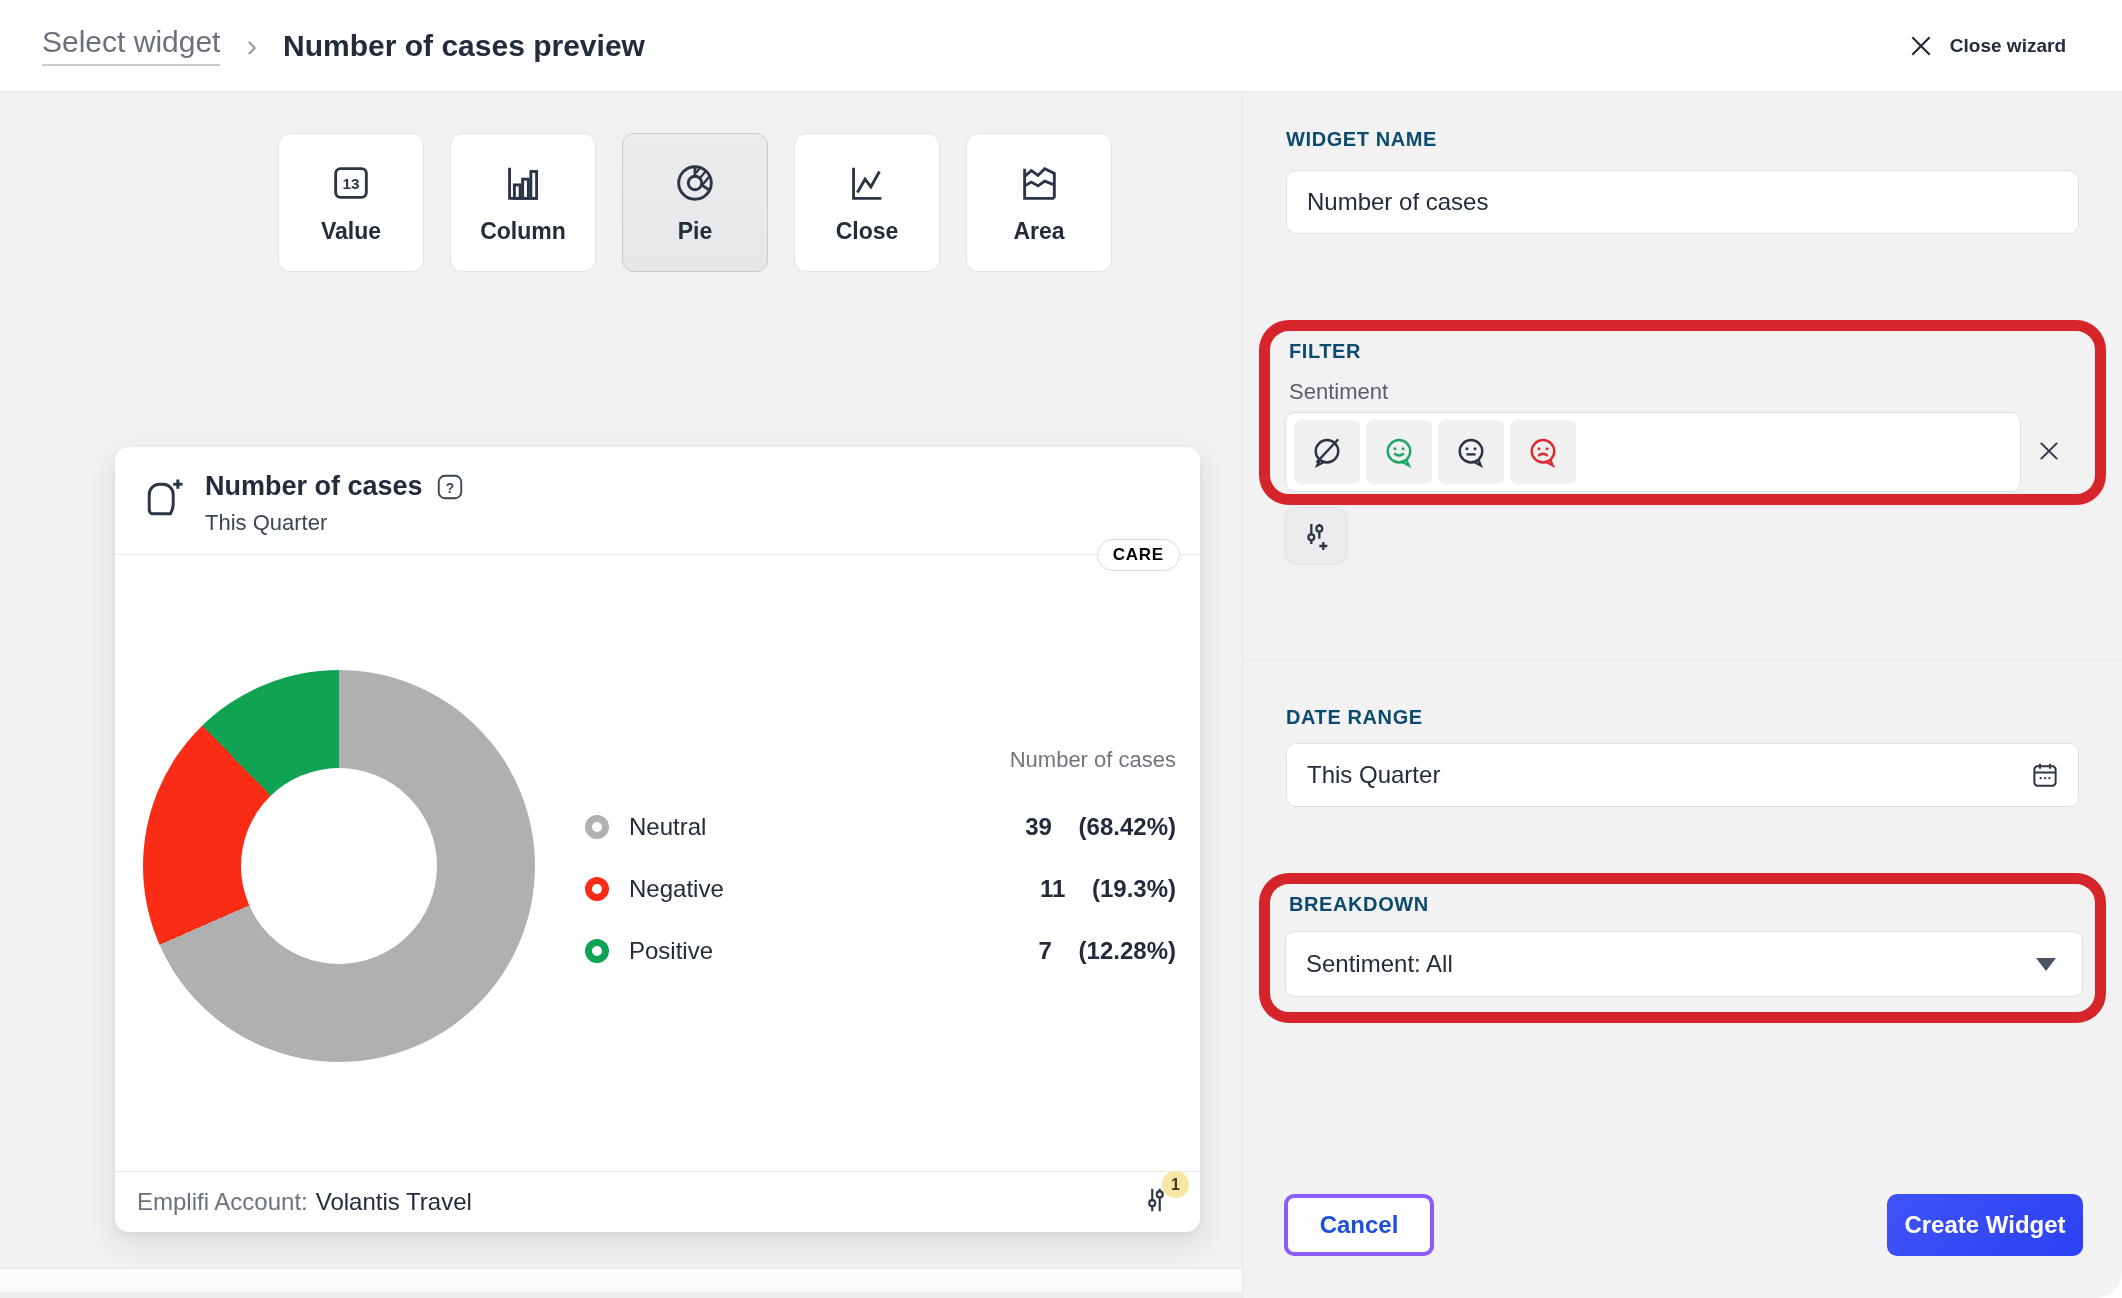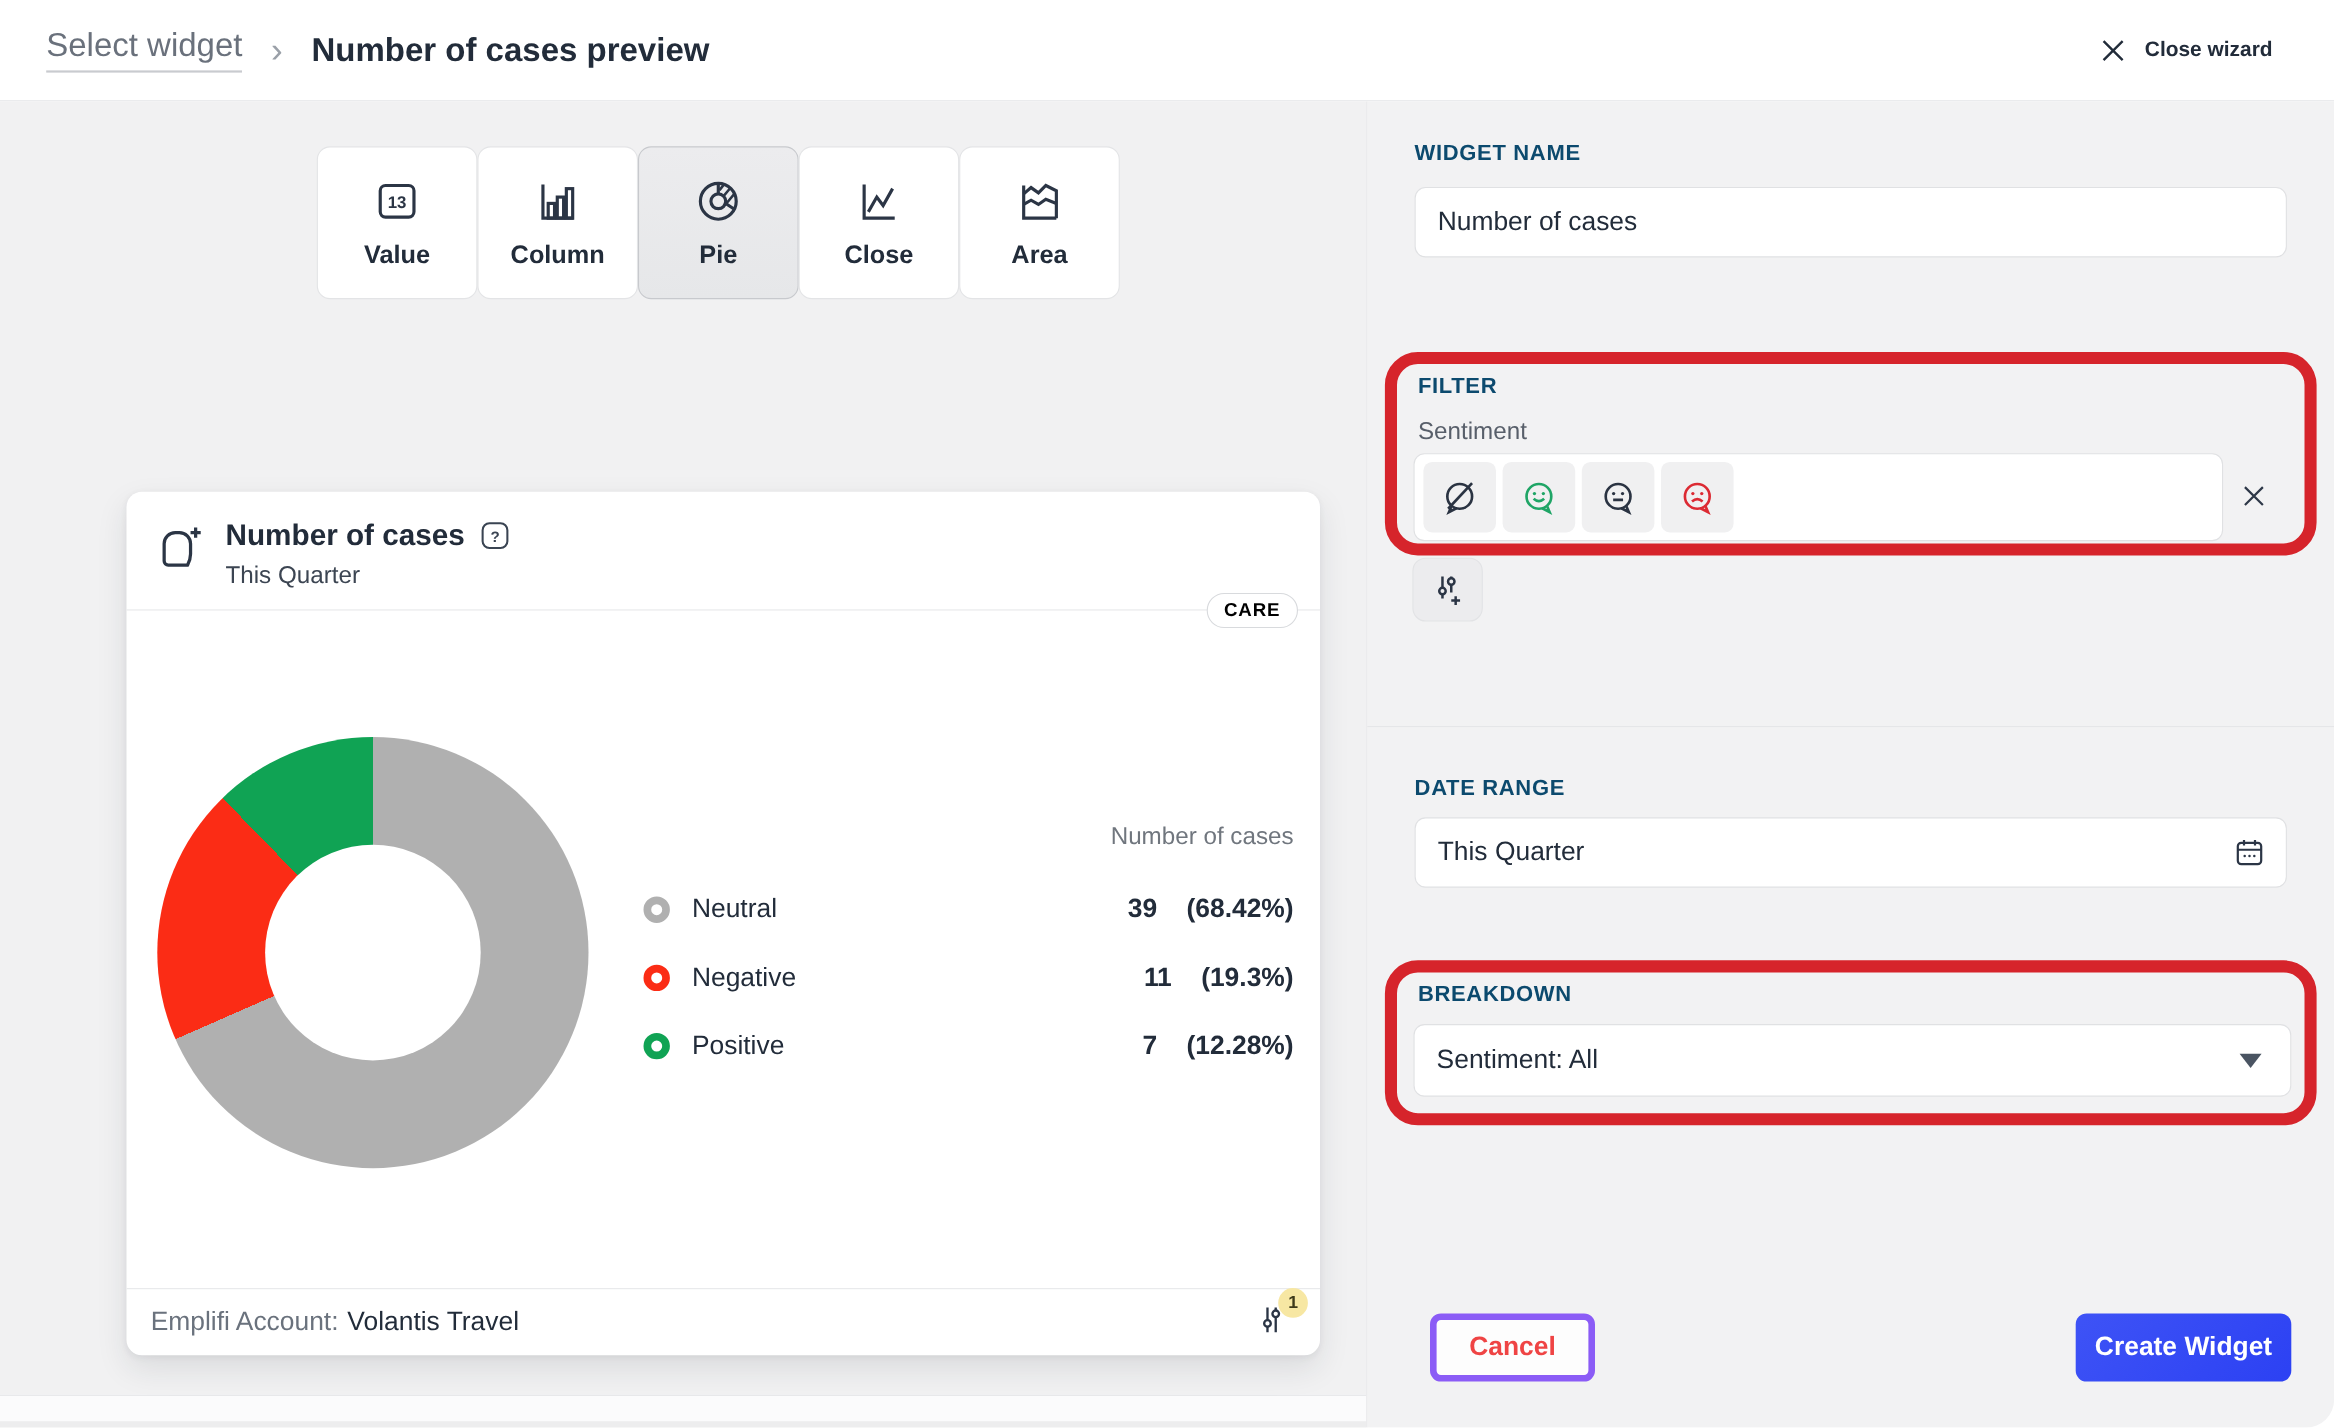--- a/index.html
+++ b/index.html
@@ -17,21 +17,21 @@
   .close-wizard .xicon { width:26px; height:26px; }
   .close-wizard span { font-size:19px; font-weight:700; color:#222c3a; }
 
   
   .main-left { position:absolute; left:0; top:92px; width:1242px; height:1176px; background:#f1f1f2; }
   .bottom-strip { position:absolute; left:0; top:1268px; width:1242px; height:30px;
                   background:#fbfbfc; border-top:1px solid #e6e7e9; }
   .bottom-strip2 { position:absolute; left:0; top:1292px; width:1242px; height:6px; background:#ededee; }
 
   
-  .type-row { position:absolute; left:288px; top:133px; display:flex; }
+  .type-row { position:absolute; left:278px; top:133px; display:flex; gap:26px; }
   .type-btn { width:146px; height:139px; background:#ffffff; border:1.5px solid #e3e4e6; border-radius:12px;
               display:flex; flex-direction:column; align-items:center; justify-content:center; cursor:pointer; }
   .type-btn svg { width:46px; height:46px; margin-bottom:12px; color:#2b3545; }
   .type-btn .tlabel { font-size:23px; font-weight:700; color:#222c3a; }
   .type-btn.selected { background:linear-gradient(180deg,#ececee 0%,#e6e7e9 100%); border-color:#c7c9cd; }
 
   
   .card { position:absolute; left:115px; top:447px; width:1085px; height:785px; background:#ffffff;
           border-radius:14px; box-shadow:0 12px 28px rgba(30,35,48,.10), 0 2px 6px rgba(30,35,48,.06); }
   .card-header { position:absolute; left:0; top:0; width:100%; height:107px; }
@@ -99,21 +99,21 @@
                   border-left:10px solid transparent; border-right:10px solid transparent; border-top:13px solid #4a5462; }
 
   
   .annotation { position:absolute; border:11px solid #d6242b; border-radius:30px; pointer-events:none; z-index:6; }
   .anno-filter { left:16px; top:228px; width:847px; height:185px; }
   .anno-breakdown { left:16px; top:781px; width:847px; height:150px; }
 
   
   .btn { position:absolute; top:1102px; height:62px; border-radius:10px; font-size:24px; font-weight:700;
          display:flex; align-items:center; justify-content:center; cursor:pointer; }
-  .btn-cancel { left:57px; width:150px; background:#fdfdfd; border:6px solid #8b5cf6; color:#ef4444; }
+  .btn-cancel { left:41px; width:150px; background:#fdfdfd; border:4px solid #8b5cf6; color:#1d4ed8; }
   .btn-create { left:644px; width:196px; background:linear-gradient(135deg,#3e53f6 0%,#2c41f3 100%); color:#ffffff; }
 
   svg { display:block; }
 </style>
 </head>
 <body>
 
 <div class="stage">
 
   <div class="topbar">

